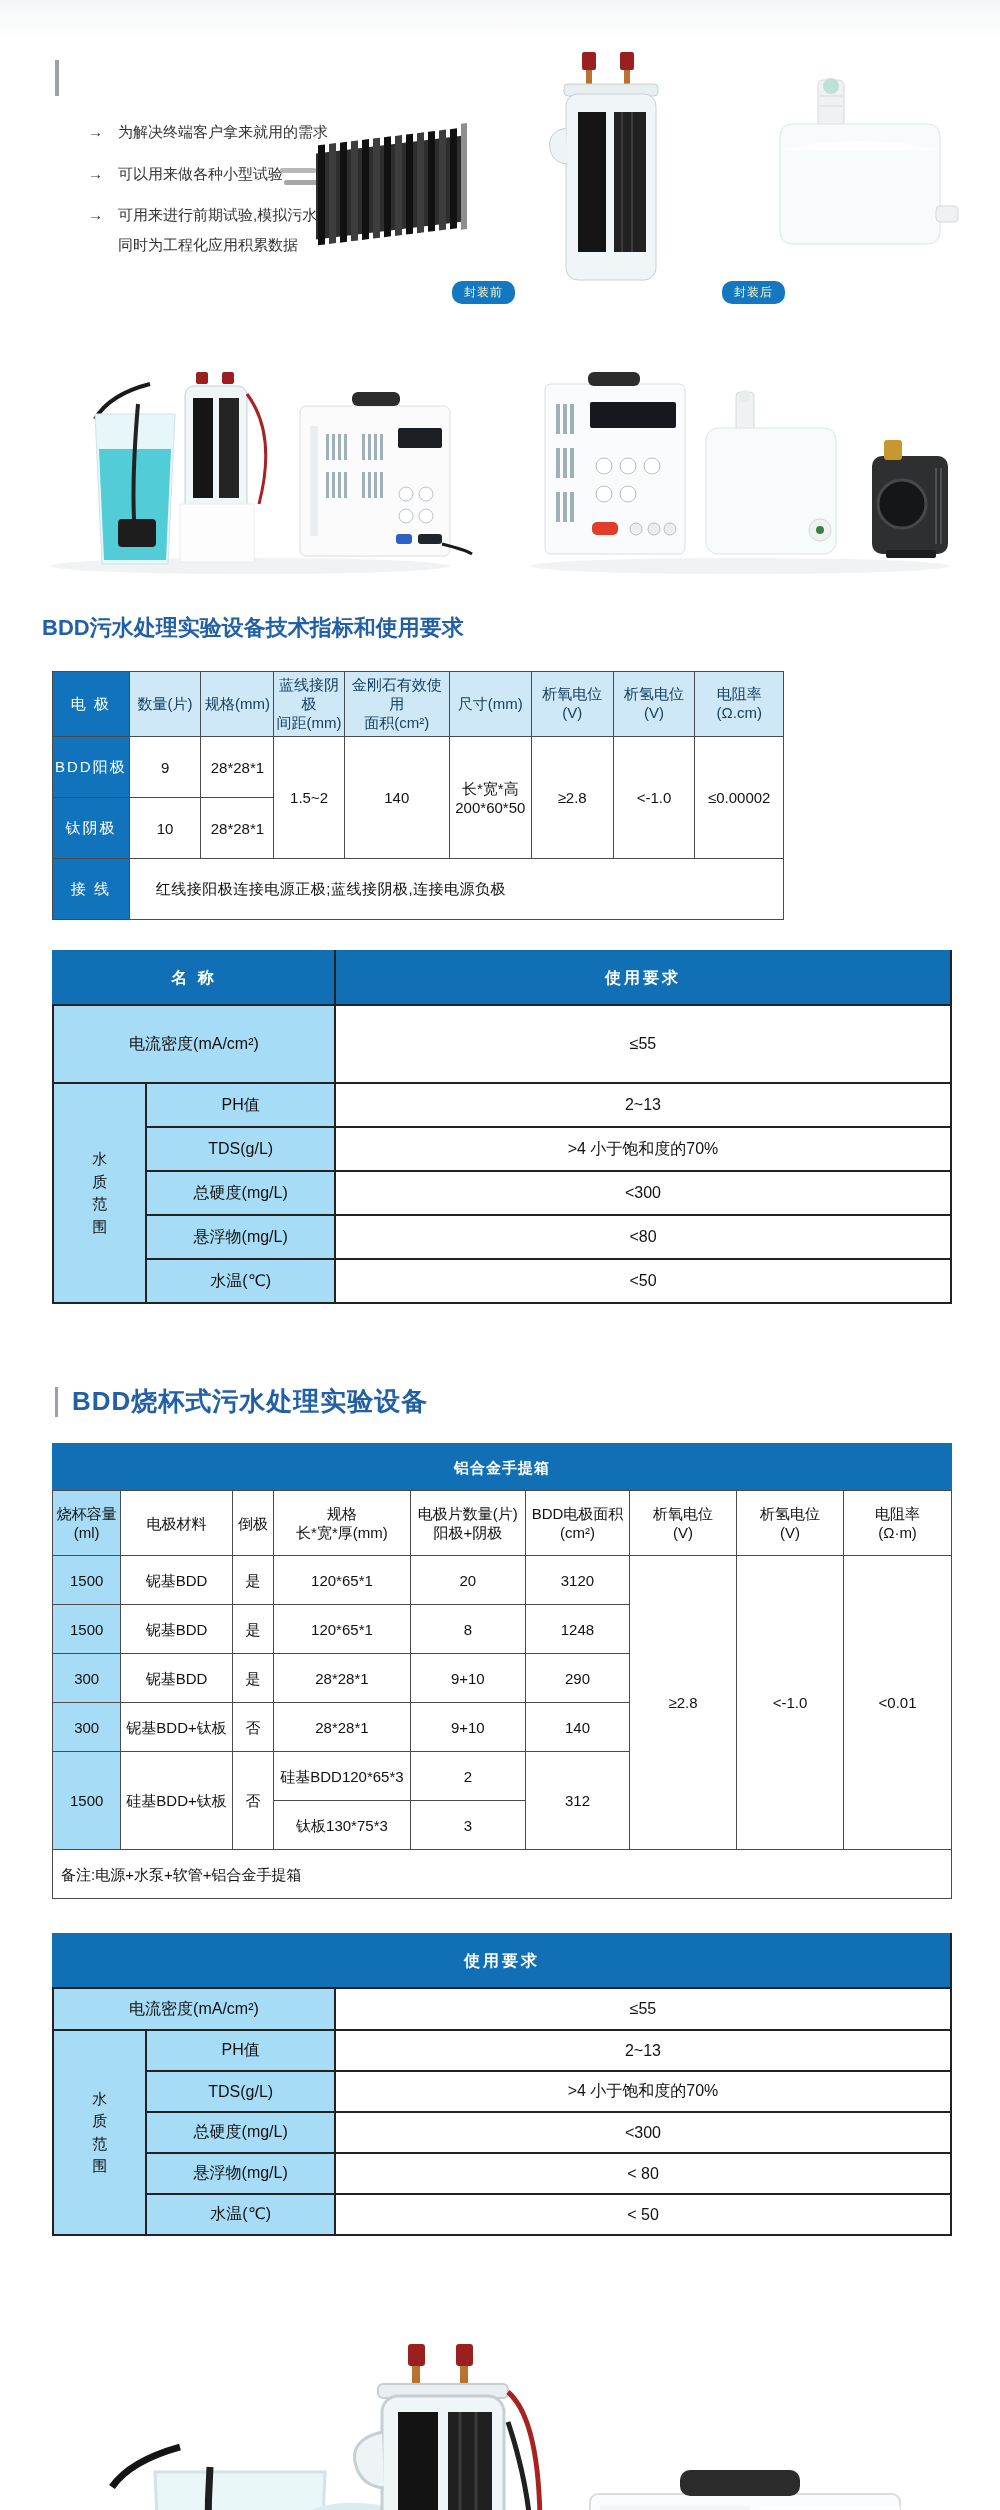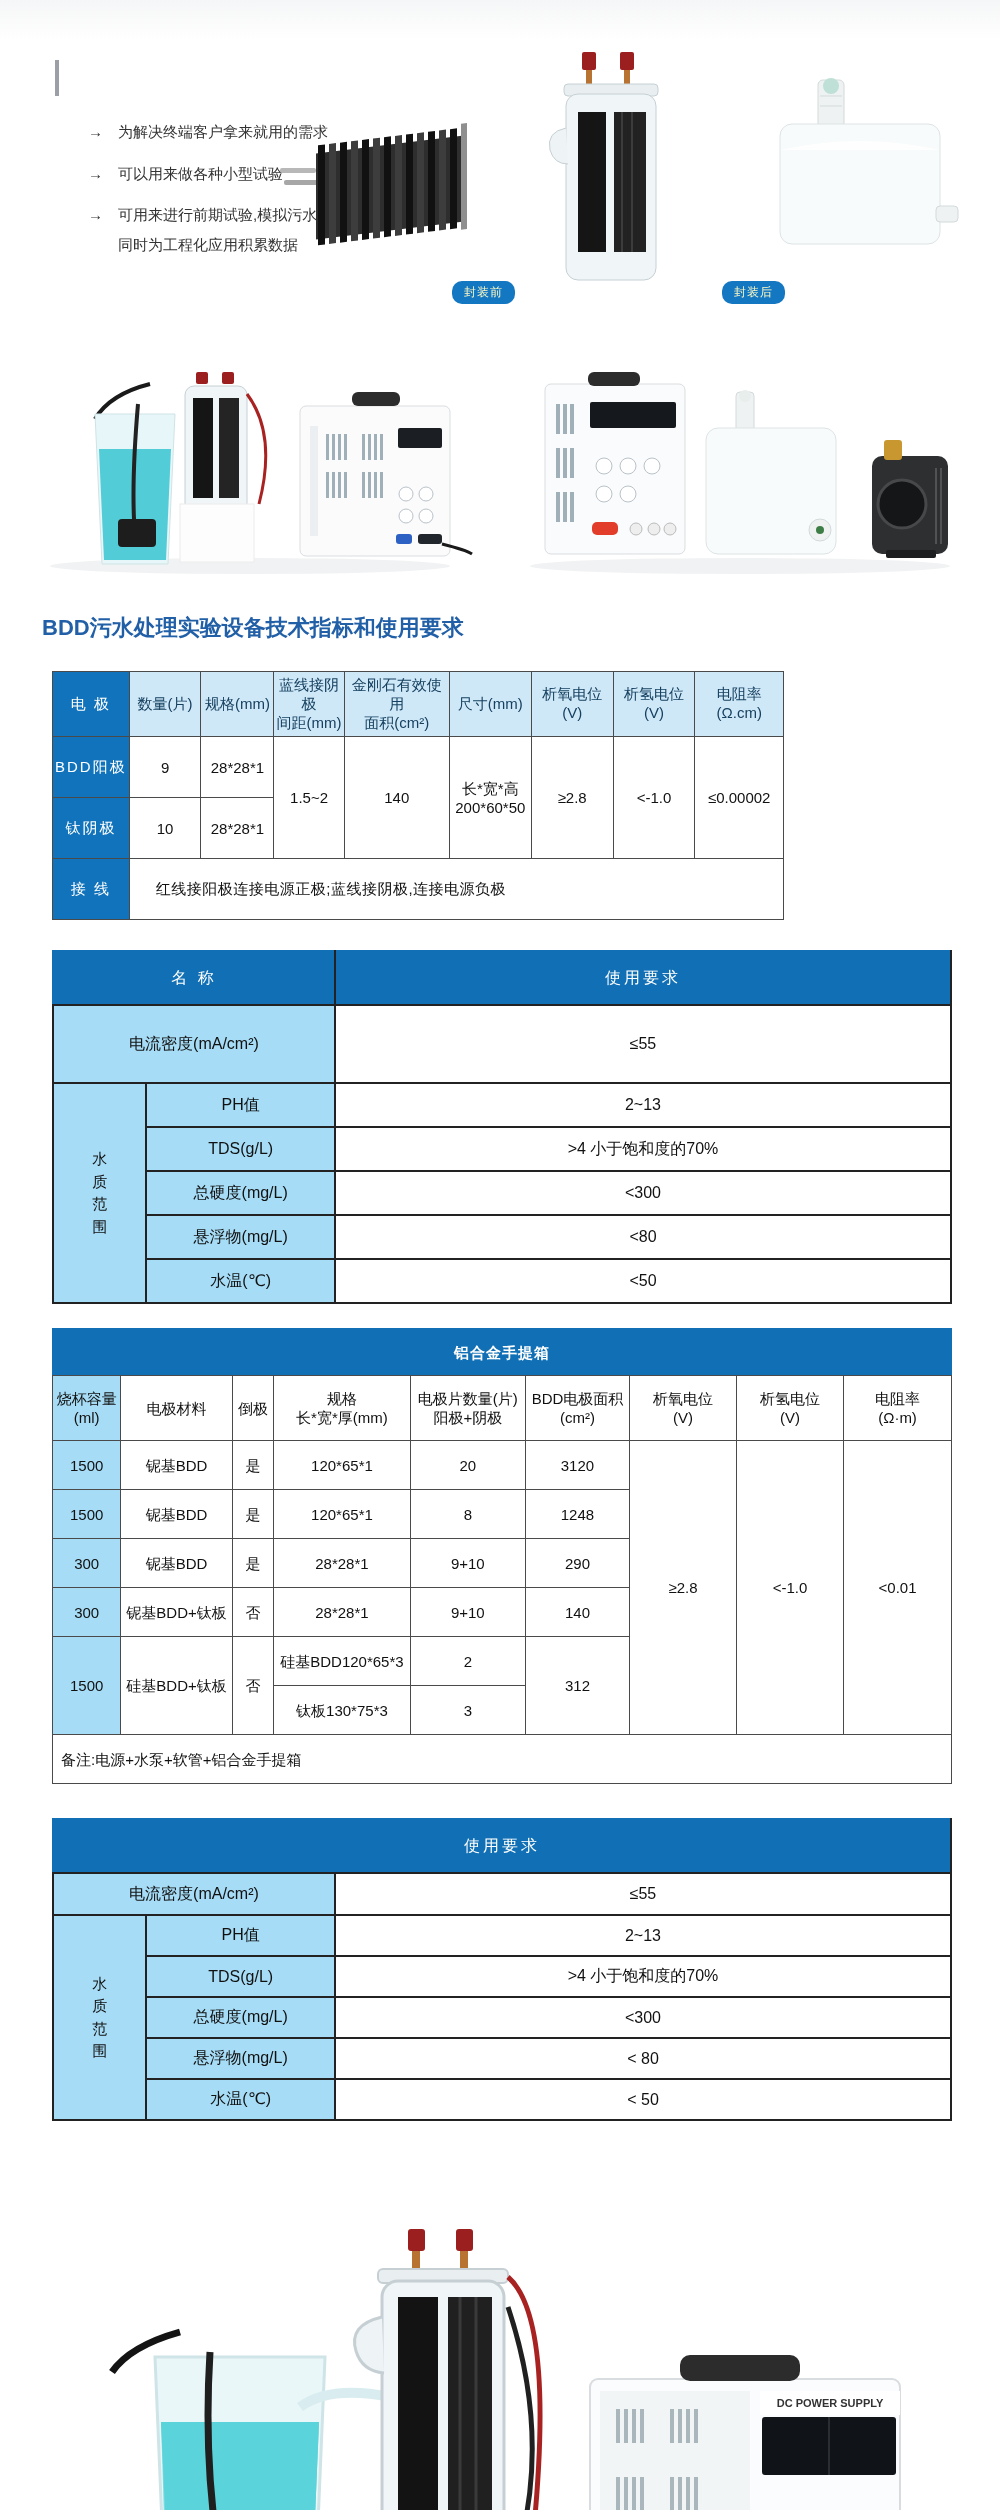--- a/index.html
+++ b/index.html
@@ -37,21 +37,21 @@
   .t1{width:732px;margin:28px 0 0 52px;font-size:15px;}
   .t1 td,.t1 th{border:1px solid #4a4a4a;padding:4px 2px;}
   .t1 th{background:#cfe8f8;color:#16405f;height:52px;line-height:1.25;}
   .t1 .dark{background:#1173bb;color:#fff;letter-spacing:2px;}
   .t1 td{height:52px;color:#111;}
   .t1 .wiring-text{text-align:left;padding-left:26px;letter-spacing:.5px;}
 
   
   .tu{width:900px;font-size:16px;}
   .tu td,.tu th{border:2px solid #222;padding:3px 4px;color:#111;}
-  .tu th{background:#1170b5;color:#fff;font-weight:normal;letter-spacing:3px;border-color:#1170b5 #222 #222 #1170b5;text-align:center;}
+  .tu th{background:#1170b5;color:#fff;font-weight:bold;letter-spacing:3px;border-color:#1170b5 #222 #222 #1170b5;text-align:center;}
   .tu .banner{height:46px;font-size:16px;}
   .tu .lb{background:#a6dcf6;}
   .tu .vert{width:92px;line-height:1.5;font-size:15px;}
   .t2{margin:30px 0 0 52px;}
   .t2 .cd-row td{height:70px;}
   .t2 .r td{height:36px;}
   .t4{margin:34px 0 0 52px;}
   .t4 .cd-row td{height:34px;}
   .t4 .r td{height:33px;}
 
@@ -329,20 +329,24 @@
       <td class="lb">悬浮物(mg/L)</td>
       <td>&lt;80</td>
     </tr>
     <tr class="r">
       <td class="lb">水温(℃)</td>
       <td>&lt;50</td>
     </tr>
   </tbody>
     </table>
 
+  <div class="sec3-wrap">
+    <div class="vbar2"></div>
+    <div class="sec3-title">BDD烧杯式污水处理实验设备</div>
+  </div>
 
   <table class="t3">
     <colgroup>
       <col style="width:7.6%">
         <col style="width:12.4%">
         <col style="width:4.6%">
         <col style="width:15.2%">
       <col style="width:12.8%">
         <col style="width:11.6%">
         <col style="width:11.9%">

